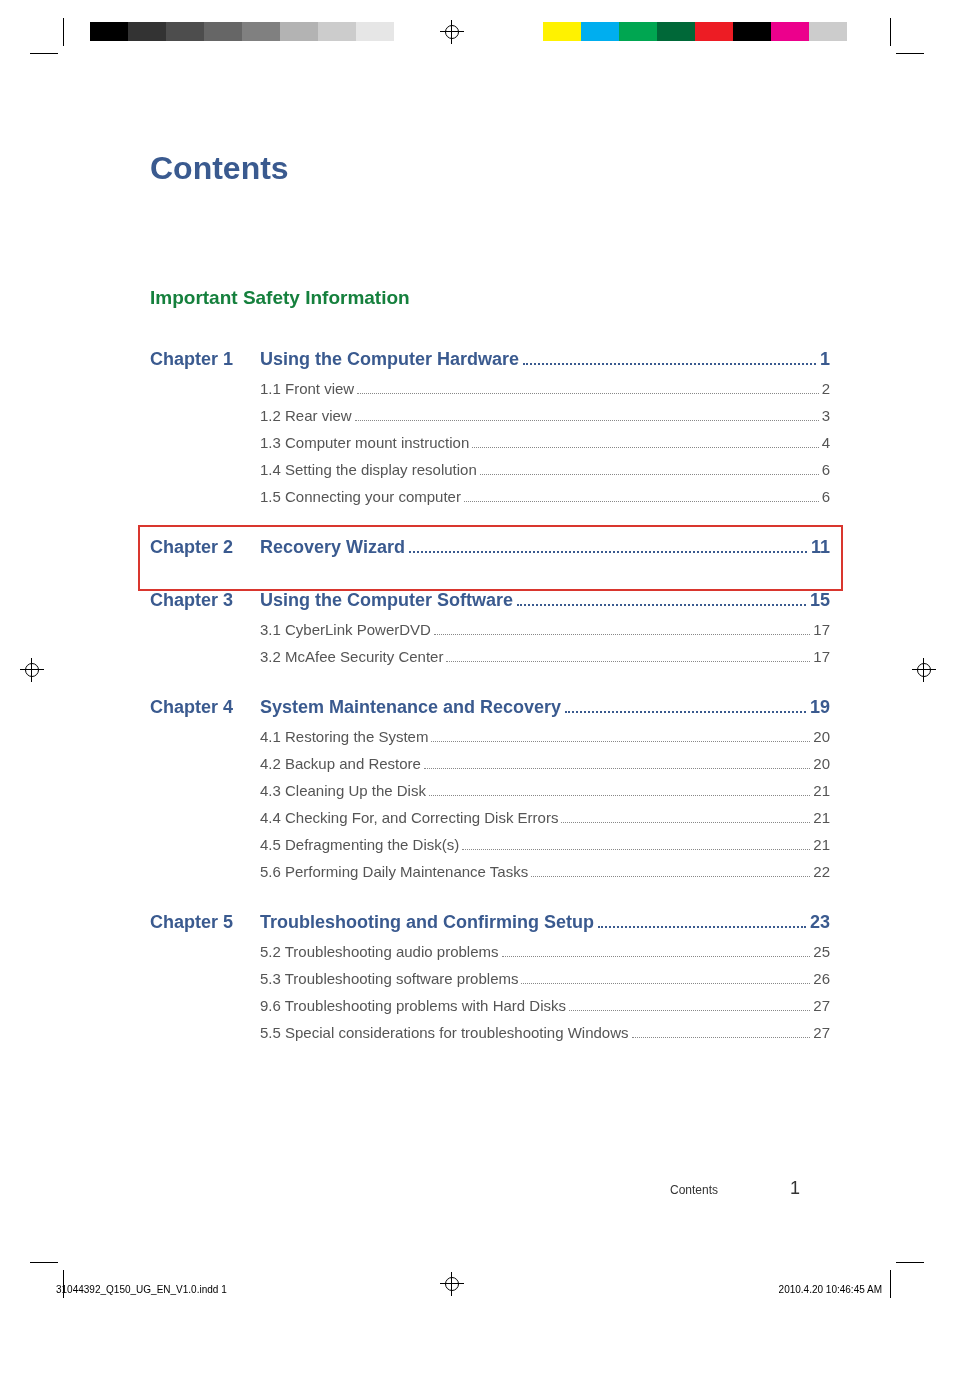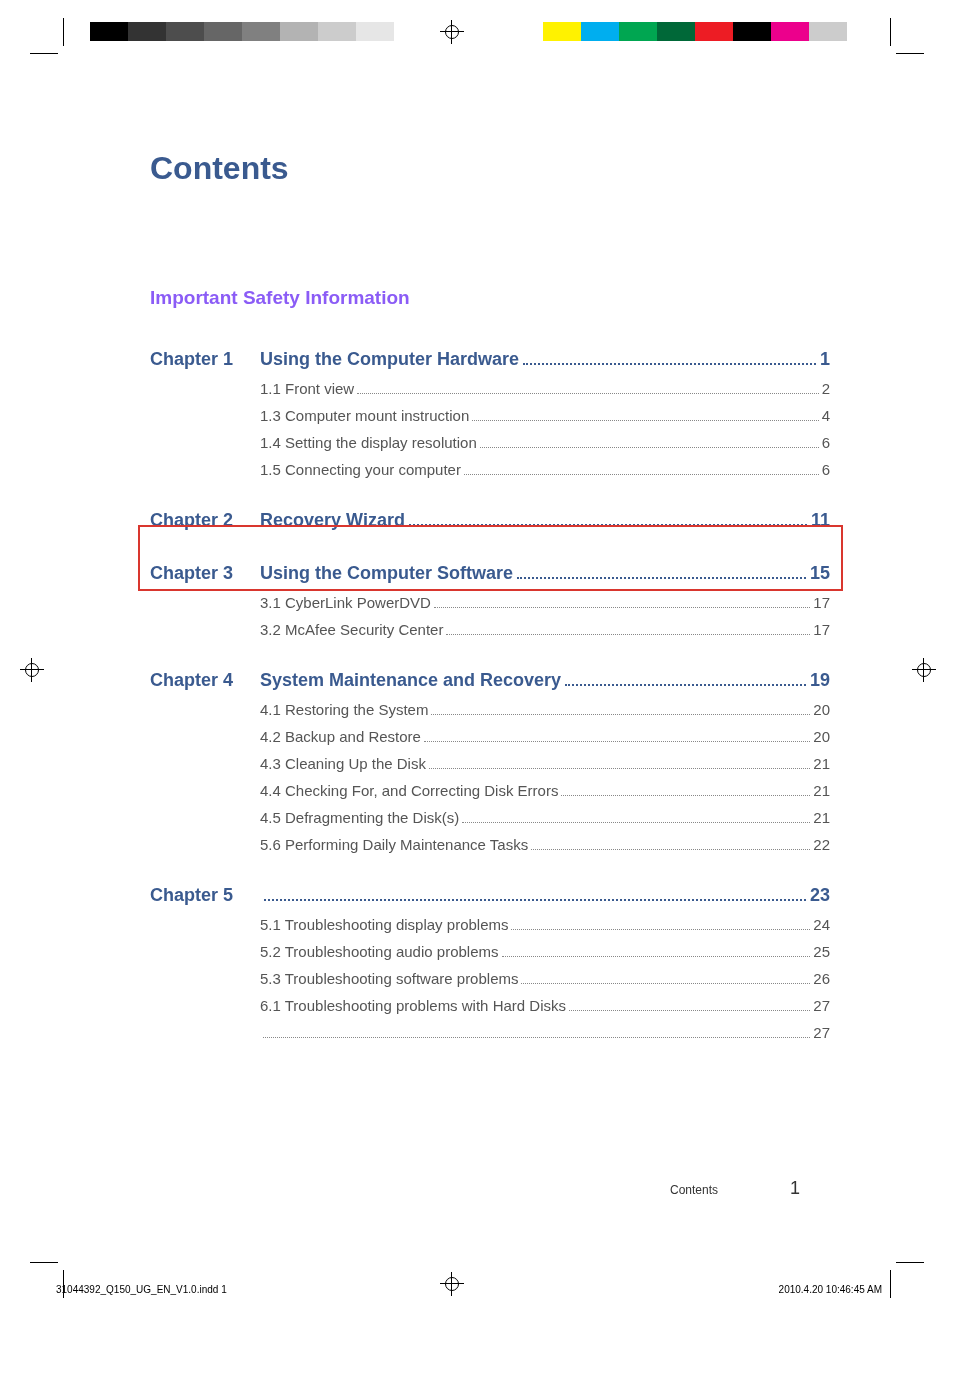--- a/index.html
+++ b/index.html
@@ -105,21 +105,21 @@
     }
     .title {
       font-size: 32px;
       font-weight: bold;
       color: #3a5a8f;
       margin-bottom: 100px;
     }
     .intro-heading {
       font-size: 19px;
       font-weight: bold;
-      color: #8b5cf6;
+      color: #15803d;
       margin-bottom: 40px;
       margin-top: 8px;
     }
     .chapter {
       margin-bottom: 32px;
     }
     .chapter-row {
       display: flex;
       align-items: flex-end;
     }
@@ -275,20 +275,25 @@
             <span class="chapter-page"> 1</span>
           </div>
         </div>
         <div class="sub-items">
           <div class="sub-row">
             <span class="sub-text">1.1 Front view</span>
             <span class="sub-dots"></span>
             <span class="sub-page">2</span>
           </div>
           <div class="sub-row">
+            <span class="sub-text">1.2 Rear view</span>
+            <span class="sub-dots"></span>
+            <span class="sub-page">3</span>
+          </div>
+          <div class="sub-row">
             <span class="sub-text">1.3 Computer mount instruction</span>
             <span class="sub-dots"></span>
             <span class="sub-page">4</span>
           </div>
           <div class="sub-row">
             <span class="sub-text">1.4 Setting the display resolution</span>
             <span class="sub-dots"></span>
             <span class="sub-page">6</span>
           </div>
           <div class="sub-row">
@@ -369,46 +374,43 @@
             <span class="sub-text">5.6 Performing Daily Maintenance Tasks</span>
             <span class="sub-dots"></span>
             <span class="sub-page">22</span>
           </div>
         </div>
       </div>
       <div class="chapter">
         <div class="chapter-row">
           <div class="chapter-label">Chapter 5</div>
           <div class="chapter-title-line">
+            <span class="chapter-title-text">Troubleshooting and Confirming Setup</span>
             <span class="chapter-dots"></span>
             <span class="chapter-page"> 23</span>
           </div>
         </div>
         <div class="sub-items">
           <div class="sub-row">
-            <span class="sub-text">5.1 Troubleshooting display problems</span>
-            <span class="sub-dots"></span>
-            <span class="sub-page">24</span>
-          </div>
-          <div class="sub-row">
             <span class="sub-text">5.2 Troubleshooting audio problems</span>
             <span class="sub-dots"></span>
             <span class="sub-page">25</span>
           </div>
           <div class="sub-row">
             <span class="sub-text">5.3 Troubleshooting software problems</span>
             <span class="sub-dots"></span>
             <span class="sub-page">26</span>
           </div>
           <div class="sub-row">
-            <span class="sub-text">6.1 Troubleshooting problems with Hard Disks</span>
+            <span class="sub-text">9.6 Troubleshooting problems with Hard Disks</span>
             <span class="sub-dots"></span>
             <span class="sub-page">27</span>
           </div>
           <div class="sub-row">
+            <span class="sub-text">5.5 Special considerations for troubleshooting Windows</span>
             <span class="sub-dots"></span>
             <span class="sub-page">27</span>
           </div>
         </div>
       </div>
     </div>
 </div>
 
 <div class="highlight-box"></div>
 

